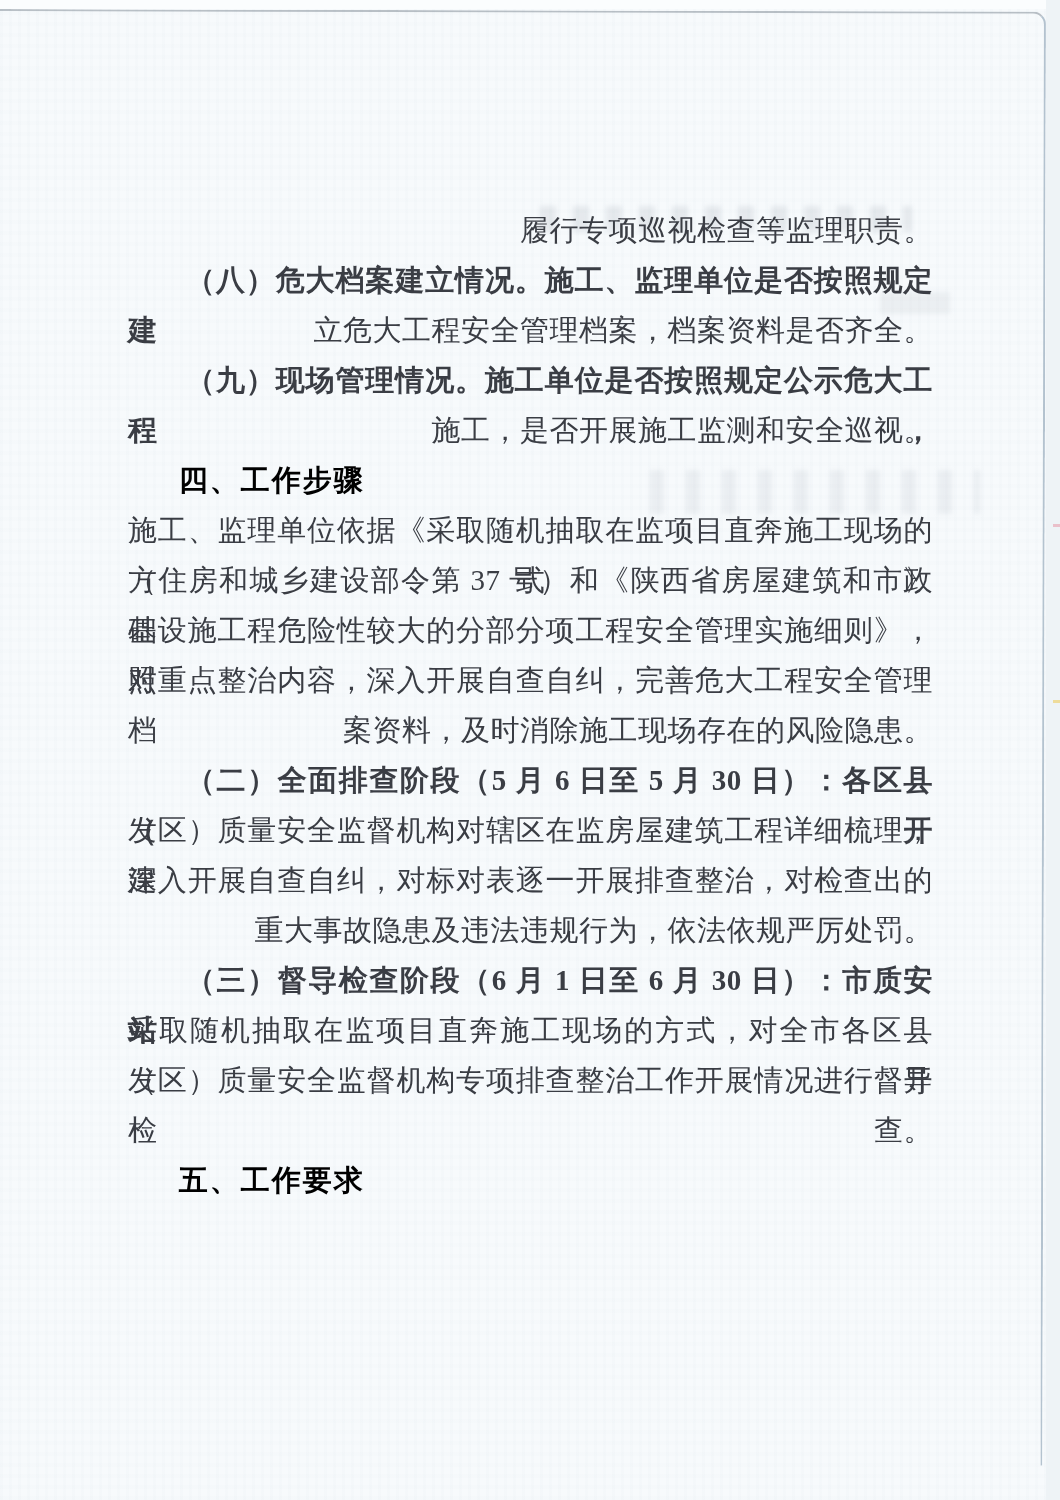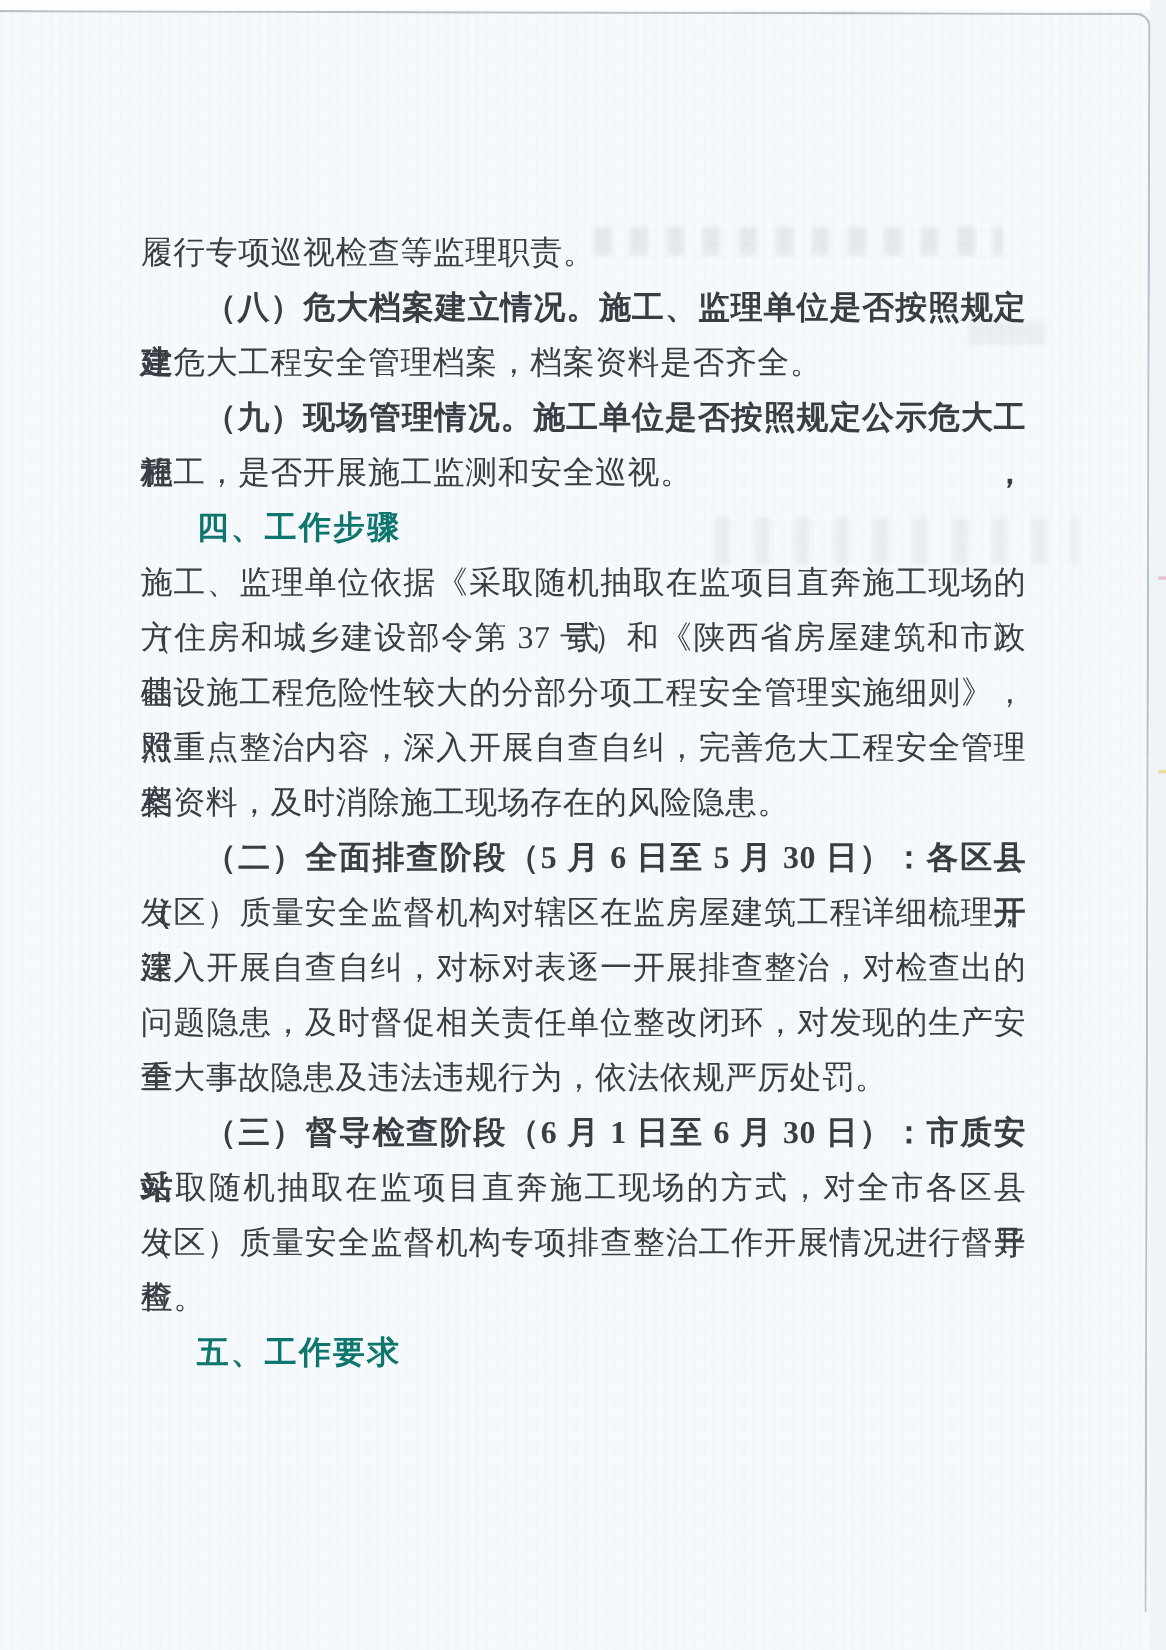--- a/index.html
+++ b/index.html
@@ -65,30 +65,30 @@
     color: #3a3d44;
     letter-spacing: 0.5px;
     white-space: nowrap;
   }
   .row.fill {
     white-space: normal;
     text-align: justify;
     text-align-last: justify;
   }
   .row.end {
-    text-align: left;
+    text-align: right;
   }
   .row.ind {
     text-indent: 2em;
     font-weight: bold;
   }
   .row.head {
     font-family: "Liberation Sans", sans-serif;
     font-weight: 700;
-    color: #0f766e;
+    color: #000000;
     text-indent: 1.75em;
     letter-spacing: 2px;
   }
   
   .ghost {
     position: absolute;
     pointer-events: none;
     filter: blur(2.5px);
   }
   .ghost-1 {
@@ -142,20 +142,19 @@
     <div class="row end">施工，是否开展施工监测和安全巡视。</div>
     <div class="row head">四、工作步骤</div>
     <div class="row fill">施工、监理单位依据《采取随机抽取在监项目直奔施工现场的方式》</div>
     <div class="row fill">（住房和城乡建设部令第 37 号）和《陕西省房屋建筑和市政基</div>
     <div class="row fill">础设施工程危险性较大的分部分项工程安全管理实施细则》，对</div>
     <div class="row fill">照重点整治内容，深入开展自查自纠，完善危大工程安全管理档</div>
     <div class="row end">案资料，及时消除施工现场存在的风险隐患。</div>
     <div class="row fill ind">（二）全面排查阶段（5 月 6 日至 5 月 30 日）：各区县（开</div>
     <div class="row fill">发区）质量安全监督机构对辖区在监房屋建筑工程详细梳理，建</div>
     <div class="row fill">深入开展自查自纠，对标对表逐一开展排查整治，对检查出的</div>
-    <div class="row fill">问题隐患，及时督促相关责任单位整改闭环，对发现的生产安全</div>
     <div class="row end">重大事故隐患及违法违规行为，依法依规严厉处罚。</div>
     <div class="row fill ind">（三）督导检查阶段（6 月 1 日至 6 月 30 日）：市质安站</div>
     <div class="row fill">采取随机抽取在监项目直奔施工现场的方式，对全市各区县（开</div>
     <div class="row fill">发区）质量安全监督机构专项排查整治工作开展情况进行督导检</div>
     <div class="row end">查。</div>
     <div class="row head">五、工作要求</div>
   </div>
 
 </body></html>

